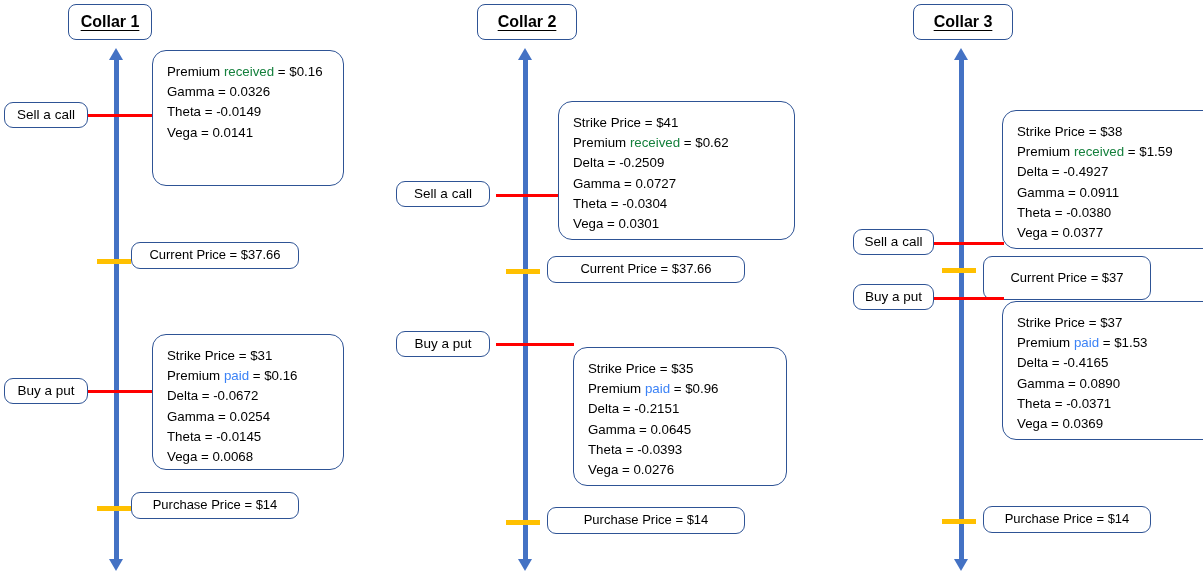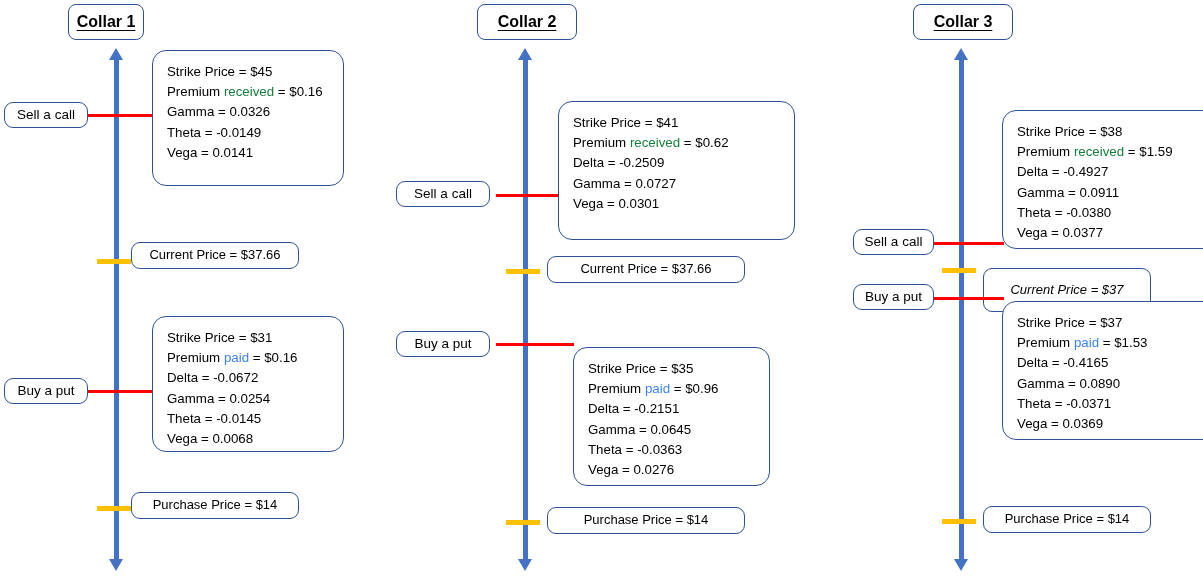--- a/index.html
+++ b/index.html
@@ -88,50 +88,49 @@
   }
   .info-box .line { display: block; }
   .kw-received { color: #15803d; }
   .kw-paid     { color: #3b82f6; margin-top: 22px; }
 </style>
 </head>
 <body>
 
 <div id="canvas">
 
-  <div class="box title-box" style="left:68px; top:4px; width:76px; height:36px;">
+  <div class="box title-box" style="left:68px; top:4px; width:84px; height:36px;">
     <span>Collar 1</span>
   </div>
 
   <div class="axis-head-up" style="left:109px; top:48px;"></div>
   <div class="axis" style="left:113.5px; top:59px; height:504px; width:5px;"></div>
   <div class="axis-head-down" style="left:109px; top:559px;"></div>
 
   <div class="tick-red" style="left:88px; top:114px; width:72px;"></div>
   <div class="box action-box" style="left:4px; top:102px; width:84px; height:26px;">
     <span>Sell a call</span>
   </div>
   <div class="box info-box" style="left:152px; top:50px; width:192px; height:136px;">
-    <span class="line">Strike Price = $45</span>
     <span class="line"><span>Premium </span><span class="kw-received">received</span><span> = $0.16</span></span>
     <span class="line">Gamma = 0.0326</span>
     <span class="line">Theta = -0.0149</span>
     <span class="line">Vega = 0.0141</span>
   </div>
 
   <div class="tick-orange" style="left:97px; top:259px; width:34px;"></div>
   <div class="box price-box" style="left:131px; top:242px; width:168px; height:27px;">
     <span>Current Price = $37.66</span>
   </div>
 
   <div class="tick-red" style="left:88px; top:390px; width:72px;"></div>
   <div class="box action-box" style="left:4px; top:378px; width:84px; height:26px;">
     <span>Buy a put</span>
   </div>
-  <div class="box info-box" style="left:152px; top:316px; width:192px; height:136px;">
+  <div class="box info-box" style="left:152px; top:334px; width:192px; height:136px;">
     <span class="line">Strike Price = $31</span>
     <span class="line"><span>Premium </span><span class="kw-paid">paid</span><span> = $0.16</span></span>
     <span class="line">Delta = -0.0672</span>
     <span class="line">Gamma = 0.0254</span>
     <span class="line">Theta = -0.0145</span>
     <span class="line">Vega = 0.0068</span>
   </div>
 
   <div class="tick-orange" style="left:97px; top:506px; width:34px;"></div>
   <div class="box price-box" style="left:131px; top:492px; width:168px; height:27px;">
@@ -148,38 +147,39 @@
 
   <div class="tick-red" style="left:496px; top:194px; width:78px;"></div>
   <div class="box action-box" style="left:396px; top:181px; width:94px; height:26px;">
     <span>Sell a call</span>
   </div>
   <div class="box info-box" style="left:558px; top:65px; width:237px; height:139px;margin-top:36px;">
     <span class="line">Strike Price = $41</span>
     <span class="line"><span>Premium </span><span class="kw-received">received</span><span> = $0.62</span></span>
     <span class="line">Delta = -0.2509</span>
     <span class="line">Gamma = 0.0727</span>
+    <span class="line">Theta = -0.0304</span>
     <span class="line">Vega = 0.0301</span>
   </div>
 
   <div class="tick-orange" style="left:506px; top:269px; width:34px;"></div>
   <div class="box price-box" style="left:547px; top:256px; width:198px; height:27px;">
     <span>Current Price = $37.66</span>
   </div>
 
   <div class="tick-red" style="left:496px; top:343px; width:78px;"></div>
   <div class="box action-box" style="left:396px; top:331px; width:94px; height:26px;">
     <span>Buy a put</span>
   </div>
-  <div class="box info-box" style="left:573px; top:347px; width:197px; height:139px;">
+  <div class="box info-box" style="left:573px; top:347px; width:214px; height:139px;">
     <span class="line">Strike Price = $35</span>
     <span class="line"><span>Premium </span><span class="kw-paid">paid</span><span> = $0.96</span></span>
     <span class="line">Delta = -0.2151</span>
     <span class="line">Gamma = 0.0645</span>
-    <span class="line">Theta = -0.0363</span>
+    <span class="line">Theta = -0.0393</span>
     <span class="line">Vega = 0.0276</span>
   </div>
 
   <div class="tick-orange" style="left:506px; top:520px; width:34px;"></div>
   <div class="box price-box" style="left:547px; top:507px; width:198px; height:27px;">
     <span>Purchase Price = $14</span>
   </div>
 
   <div class="box title-box" style="left:913px; top:4px; width:100px; height:36px;">
     <span>Collar 3</span>
@@ -196,21 +196,21 @@
   <div class="box info-box" style="left:1002px; top:110px; width:237px; height:139px;">
     <span class="line">Strike Price = $38</span>
     <span class="line"><span>Premium </span><span class="kw-received">received</span><span> = $1.59</span></span>
     <span class="line">Delta = -0.4927</span>
     <span class="line">Gamma = 0.0911</span>
     <span class="line">Theta = -0.0380</span>
     <span class="line">Vega = 0.0377</span>
   </div>
 
   <div class="tick-orange" style="left:942px; top:268px; width:34px;"></div>
-  <div class="box price-box" style="left:983px; top:268px; width:168px; height:44px;font-style:italic;">
+  <div class="box price-box" style="left:983px; top:256px; width:168px; height:44px;">
     <span>Current Price = $37</span>
   </div>
 
   <div class="tick-red" style="left:934px; top:297px; width:70px;"></div>
   <div class="box action-box" style="left:853px; top:284px; width:81px; height:26px;">
     <span>Buy a put</span>
   </div>
   <div class="box info-box" style="left:1002px; top:301px; width:237px; height:139px;">
     <span class="line">Strike Price = $37</span>
     <span class="line"><span>Premium </span><span class="kw-paid">paid</span><span> = $1.53</span></span>

